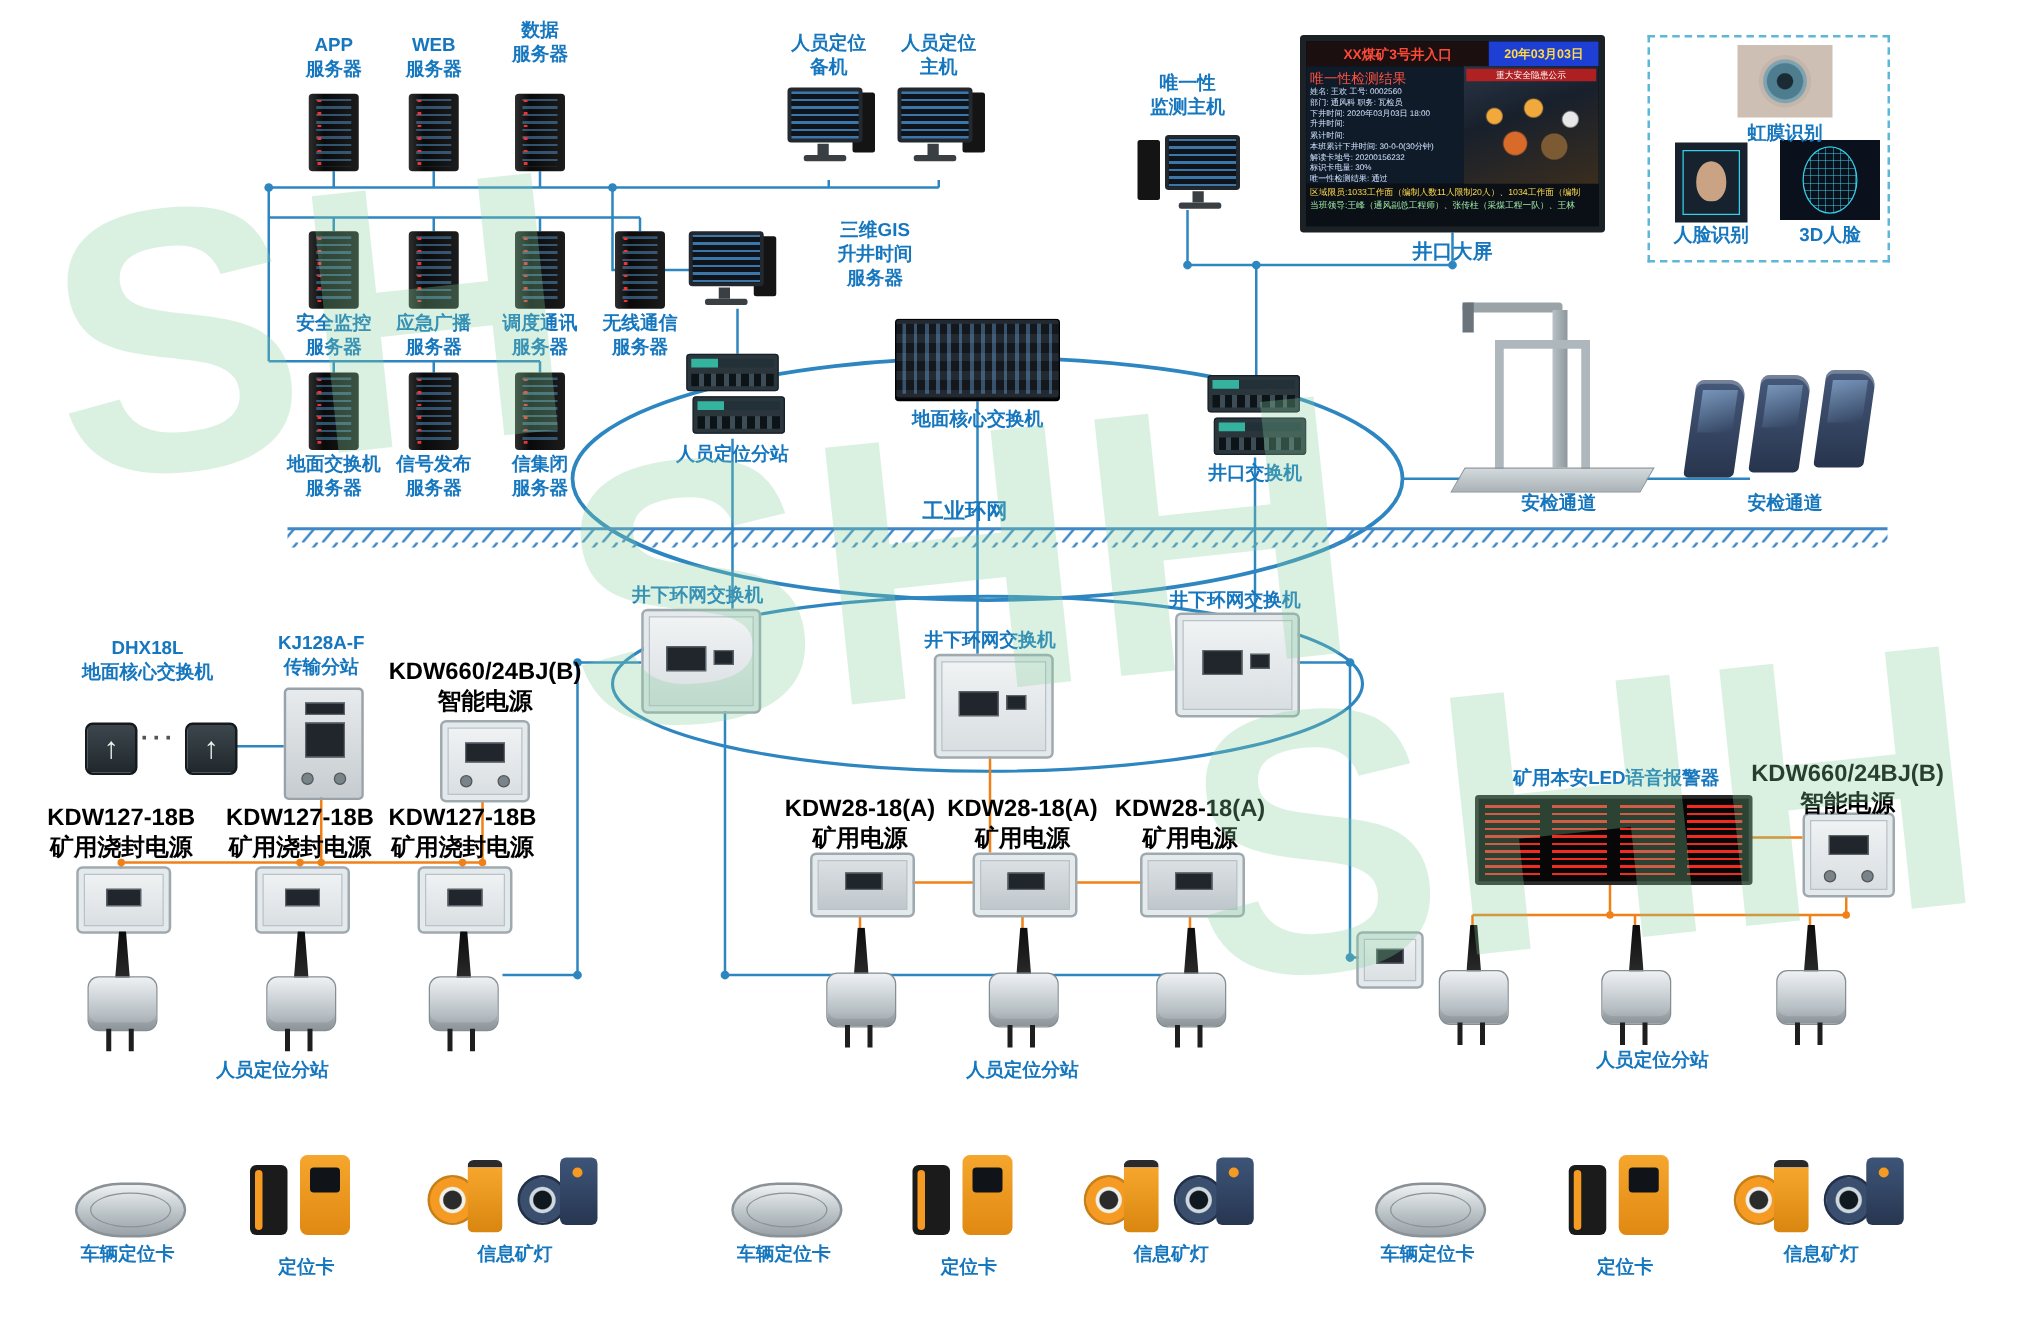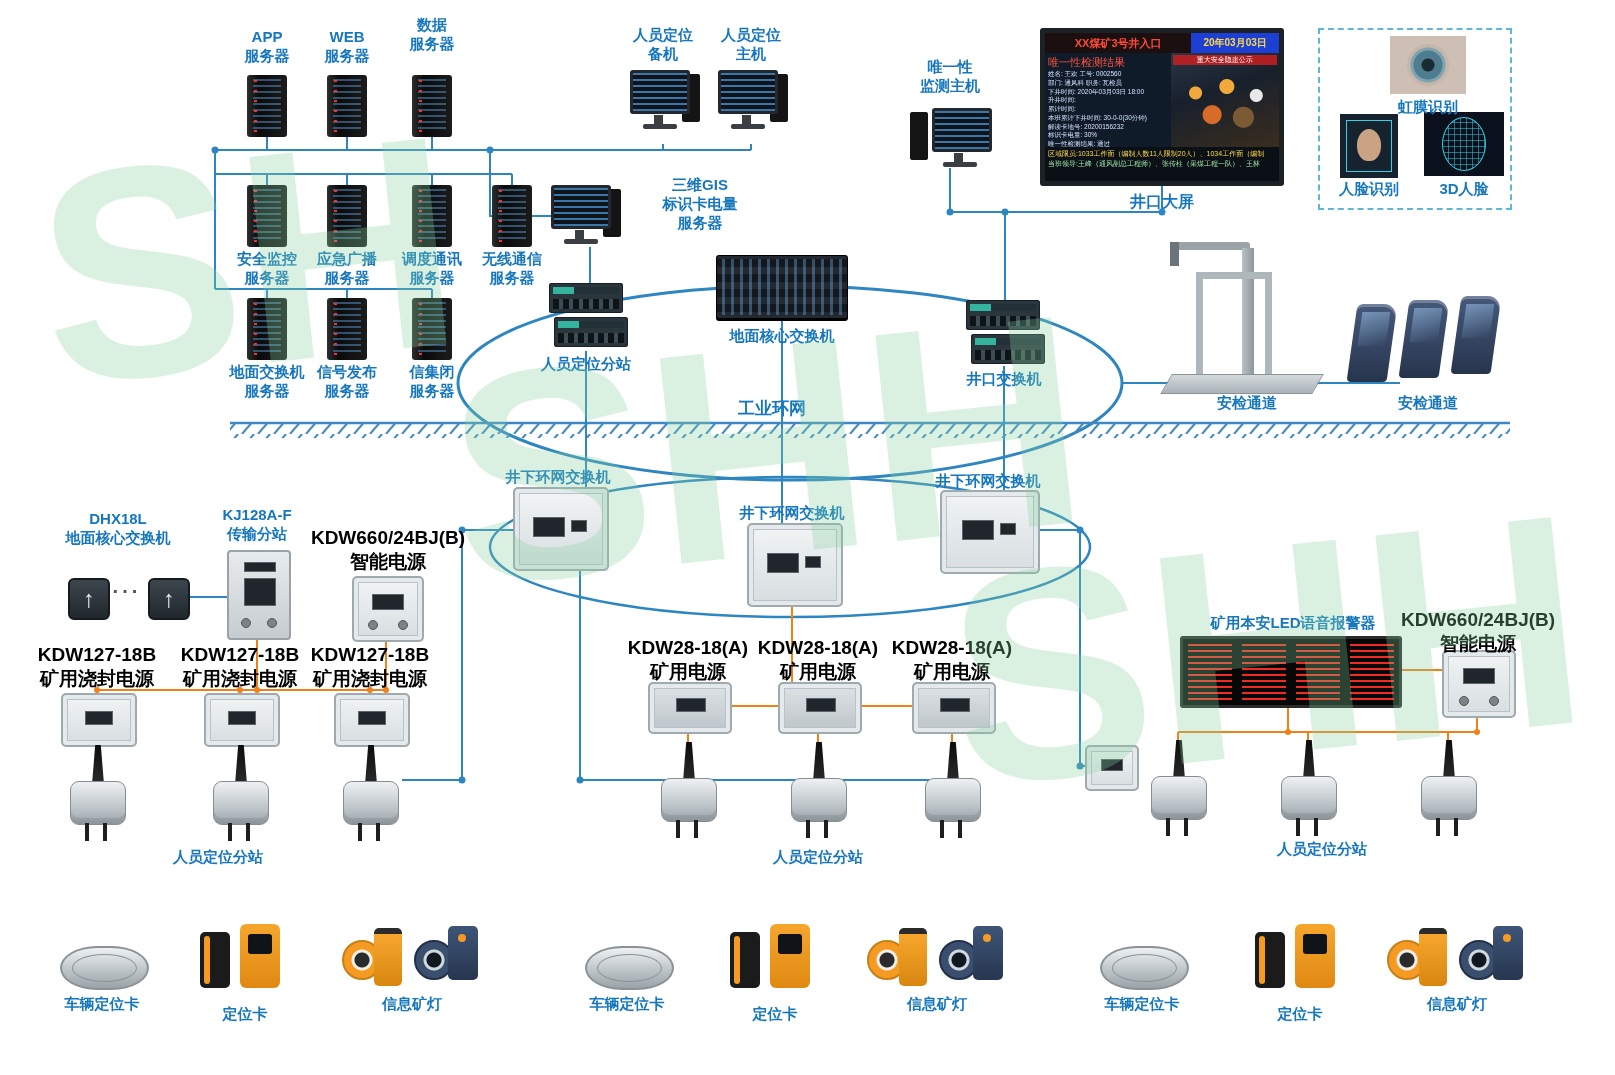--- a/index.html
+++ b/index.html
@@ -477,21 +477,21 @@
 主机</div>
   <div class="lbl" style="left:267px;top:250px">安全监控
 服务器</div>
   <div class="lbl" style="left:347px;top:250px">应急广播
 服务器</div>
   <div class="lbl" style="left:432px;top:250px">调度通讯
 服务器</div>
   <div class="lbl" style="left:512px;top:250px">无线通信
 服务器</div>
   <div class="lbl" style="left:700px;top:176px">三维GIS
-标识卡电量
+升井时间
 服务器</div>
   <div class="lbl" style="left:267px;top:363px">地面交换机
 服务器</div>
   <div class="lbl" style="left:347px;top:363px">信号发布
 服务器</div>
   <div class="lbl" style="left:432px;top:363px">信集闭
 服务器</div>
   <div class="lbl" style="left:950px;top:58px">唯一性
 监测主机</div>
   <div class="lbl mid" style="left:1162px;top:192px">井口大屏</div>

